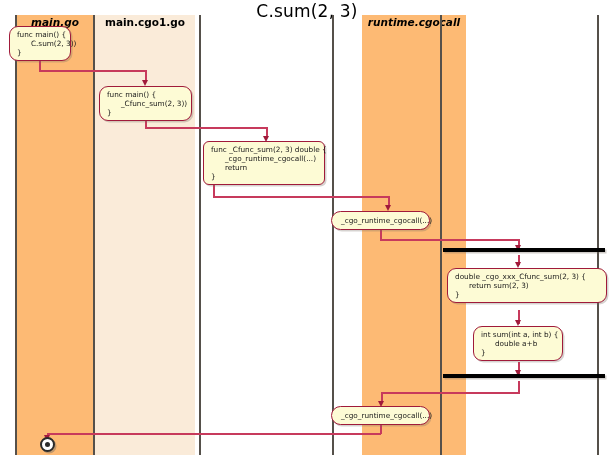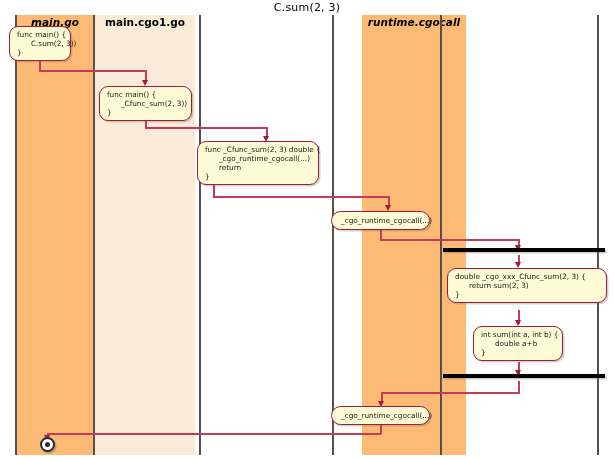--- a/index.html
+++ b/index.html
@@ -14,21 +14,21 @@
     height: 459px;
     background: #ffffff;
     overflow: hidden;
   }
   
   .diagram-title {
     position: absolute;
     left: 0; top: 1px;
     width: 614px;
     text-align: center;
-    font-size: 11px;
+    font-size: 17px;
     color: #000000;
     letter-spacing: 0.2px;
   }
   
   .lanes {
     position: absolute;
     left: 15px; top: 15px;
     width: 584px; height: 440px;
   }
   .lane {
@@ -195,21 +195,21 @@
   <div class="sync-bar" style="left:443px; top:374px; width:162px;"></div>
 
   <div class="node" style="left:9px;  top:26px;  width:62px;">func main() {
       C.sum(2, 3))
 }</div>
 
   <div class="node" style="left:99px; top:86px; width:93px;">func main() {
       _Cfunc_sum(2, 3))
 }</div>
 
-  <div class="node" style="left:197px; top:141px; width:122px;">func _Cfunc_sum(2, 3) double {
+  <div class="node" style="left:203px; top:141px; width:122px;border-radius:6px;">func _Cfunc_sum(2, 3) double {
       _cgo_runtime_cgocall(...)
       return
 }</div>
 
   <div class="node one-line" style="left:331px; top:211px; width:99px;">_cgo_runtime_cgocall(...)</div>
 
   <div class="node" style="left:447px; top:268px; width:160px;">double _cgo_xxx_Cfunc_sum(2, 3) {
       return sum(2, 3)
 }</div>
 

